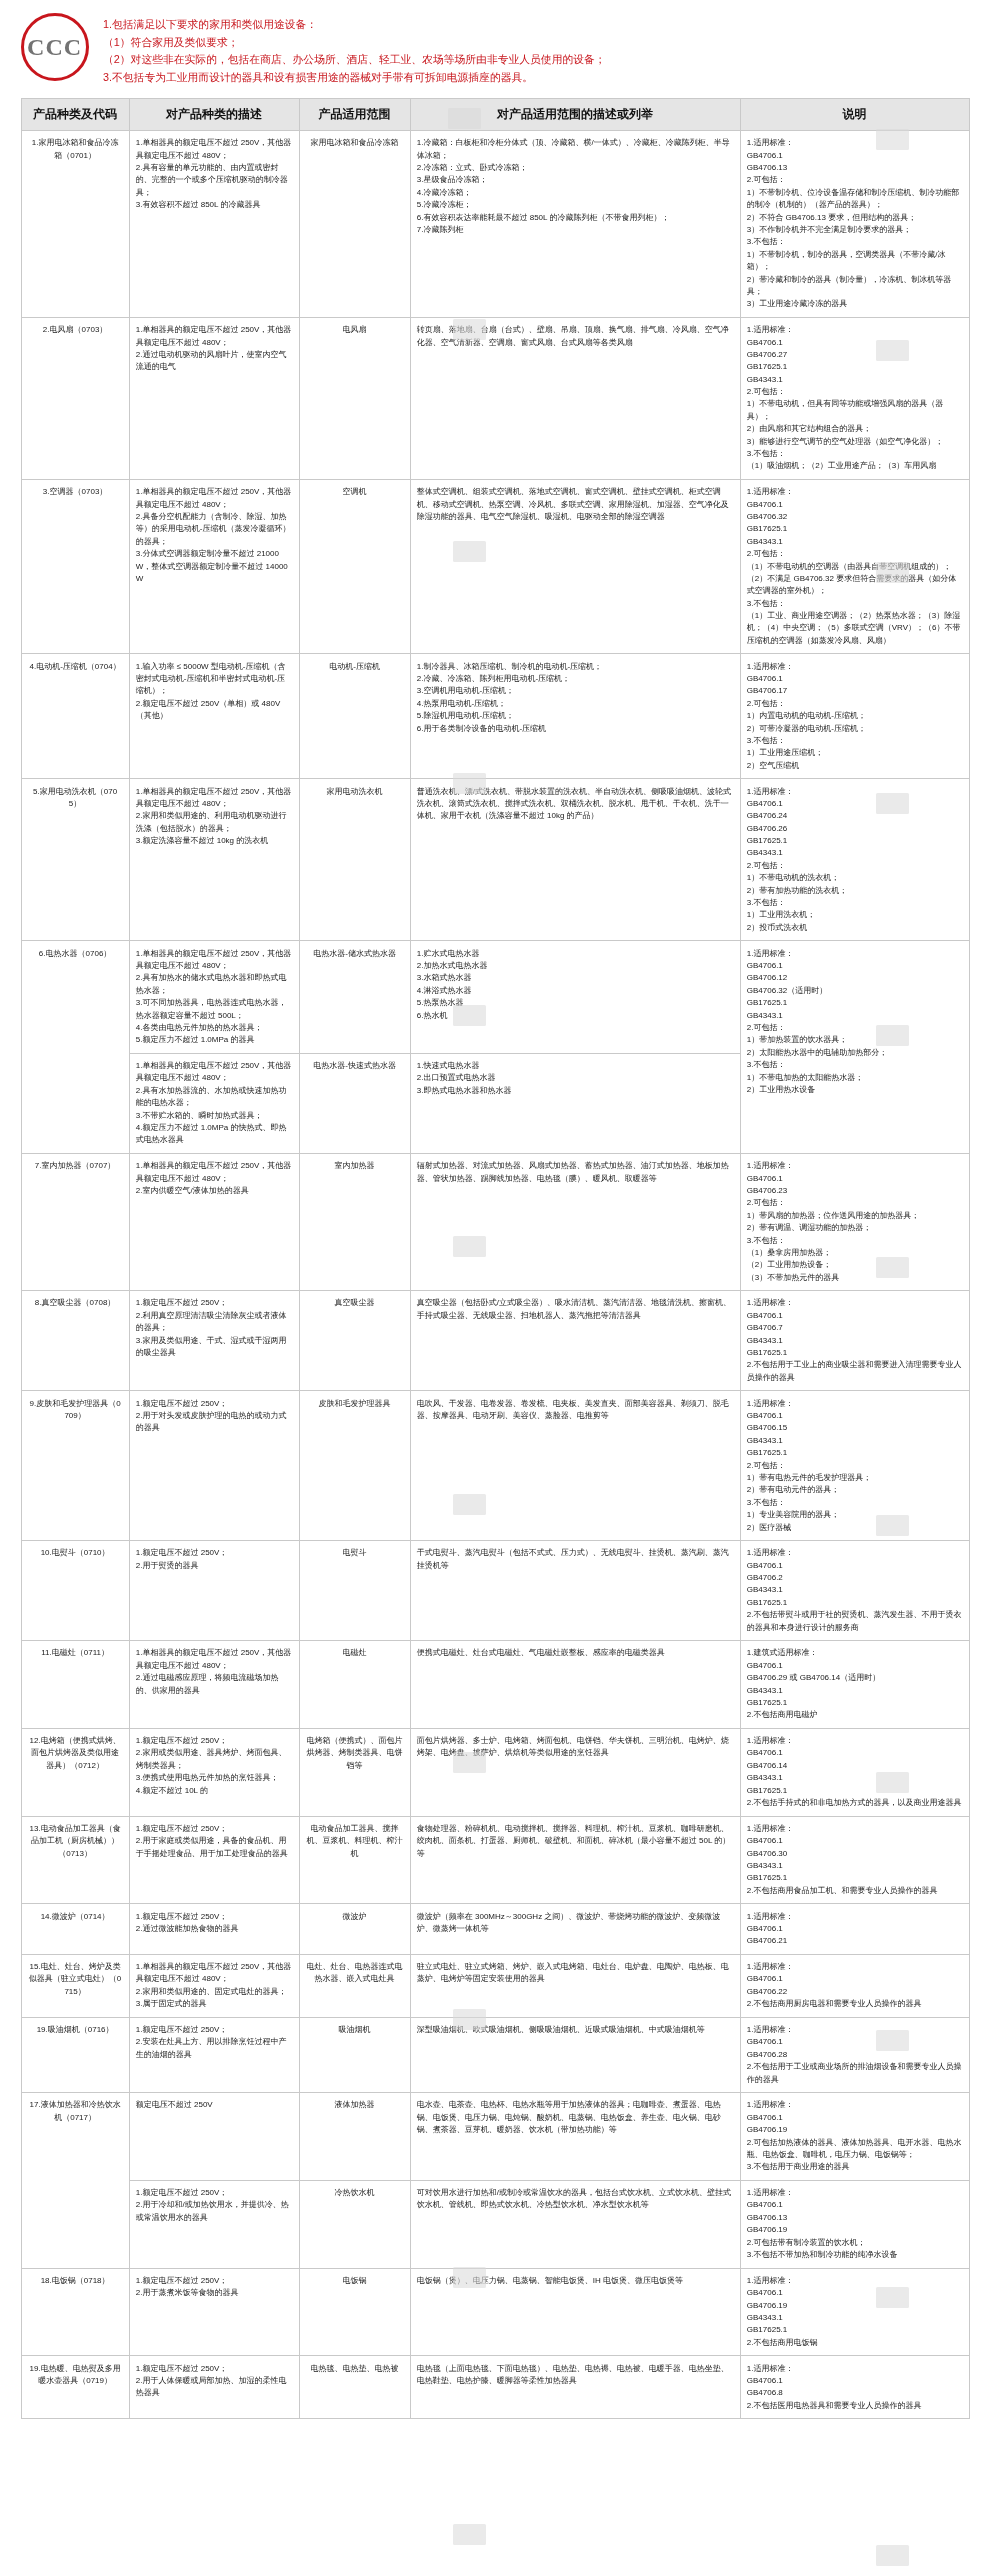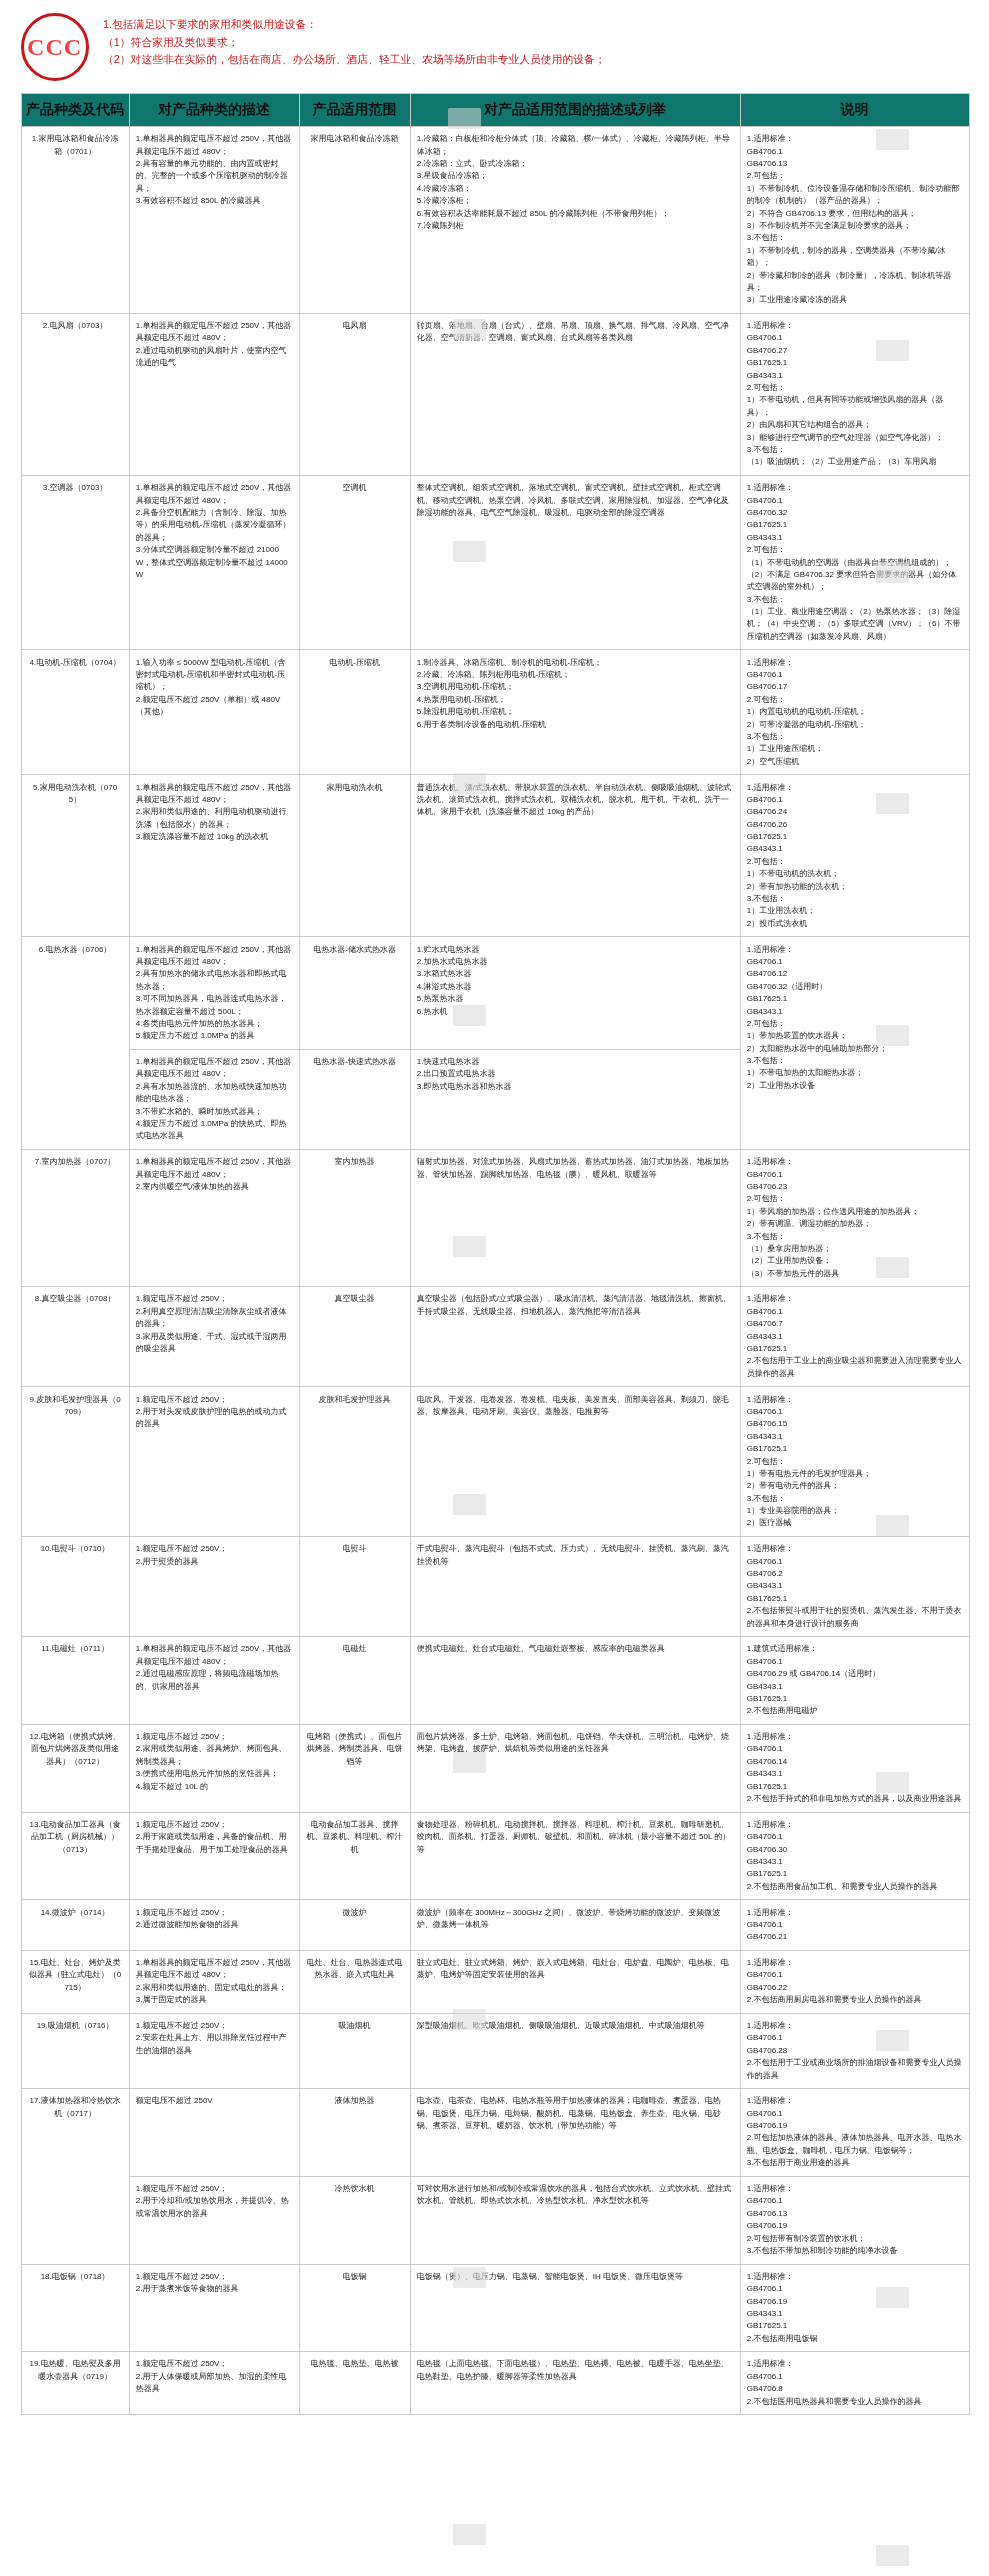--- a/index.html
+++ b/index.html
@@ -2,33 +2,33 @@
 <html style="font-size:8.2px"><head>
 <meta charset="utf-8">
 <style>
   html,body{margin:0;padding:0;background:#ffffff;}
   body{font-family:"Liberation Sans","DejaVu Sans",sans-serif;color:#111;}
   .page{width:989px;min-height:3916px;position:relative;background:#fff;box-sizing:border-box;padding:0 0 20.6px 0;}
 
   
   .header{display:flex;align-items:flex-start;gap:14.4px;padding:13.4px 20.6px 11.3px 20.6px;}
   .ccc-logo{width:68px;height:68px;border-radius:50%;border:3.6px solid #c8161d;display:flex;align-items:center;justify-content:center;flex:0 0 auto;box-sizing:border-box;}
-  .ccc-logo span{color:#ef4444;font-size:24px;font-weight:bold;letter-spacing:1px;font-family:"Liberation Serif",serif;}
+  .ccc-logo span{color:#737373;font-size:24px;font-weight:bold;letter-spacing:1px;font-family:"Liberation Serif",serif;}
   .header-lines{padding-top:3.1px;}
   .header-lines div{color:#c8161d;font-size:10.8px;line-height:1.62;white-space:nowrap;}
 
   
   table.main{border-collapse:collapse;width:948px;margin:0 20.6px;table-layout:fixed;}
   table.main col.c0{width:108px;}
   table.main col.c1{width:170px;}
   table.main col.c2{width:111px;}
   table.main col.c3{width:330px;}
   table.main col.c4{width:229px;}
 
-  table.main th{background:#0f766e;border:0.5px solid #c9c9c9;font-size:14px;font-weight:bold;padding:7.2px 4.1px;color:#111;}
+  table.main th{background:#e5e5e5;border:0.5px solid #c9c9c9;font-size:12px;font-weight:bold;padding:7.2px 4.1px;color:#111;}
   table.main td{border:0.5px solid #c9c9c9;vertical-align:top;padding:6.2px 6.2px;font-size:8px;line-height:1.55;color:#1a1a1a;word-break:break-all;}
   td.cat{color:#c8161d;font-weight:normal;text-align:center;font-size:8.8px;line-height:1.6;padding-top:8.2px;}
   td.cell{white-space:pre-line;}
   td.mid{text-align:center;}
 
   
   .watermark{position:absolute;width:33px;height:20.6px;background:#d8d8d8;opacity:.55;border-radius:1.5px;pointer-events:none;}
 </style>
 </head>
 <body>
@@ -36,20 +36,21 @@
 <div class="page">
 
   <div class="header">
     <div class="ccc-logo">
       <span>CCC</span>
     </div>
     <div class="header-lines">
       <div>1.包括满足以下要求的家用和类似用途设备：</div>
       <div>（1）符合家用及类似要求；</div>
       <div>（2）对这些非在实际的，包括在商店、办公场所、酒店、轻工业、农场等场所由非专业人员使用的设备；</div>
+      <div>3.不包括专为工业用而设计的器具和设有损害用途的器械对手带有可拆卸电源插座的器具。</div>
     </div>
   </div>
 
   <table class="main">
     <colgroup>
         <col class="c0">
         <col class="c1">
         <col class="c2">
         <col class="c3">
         <col class="c4">

